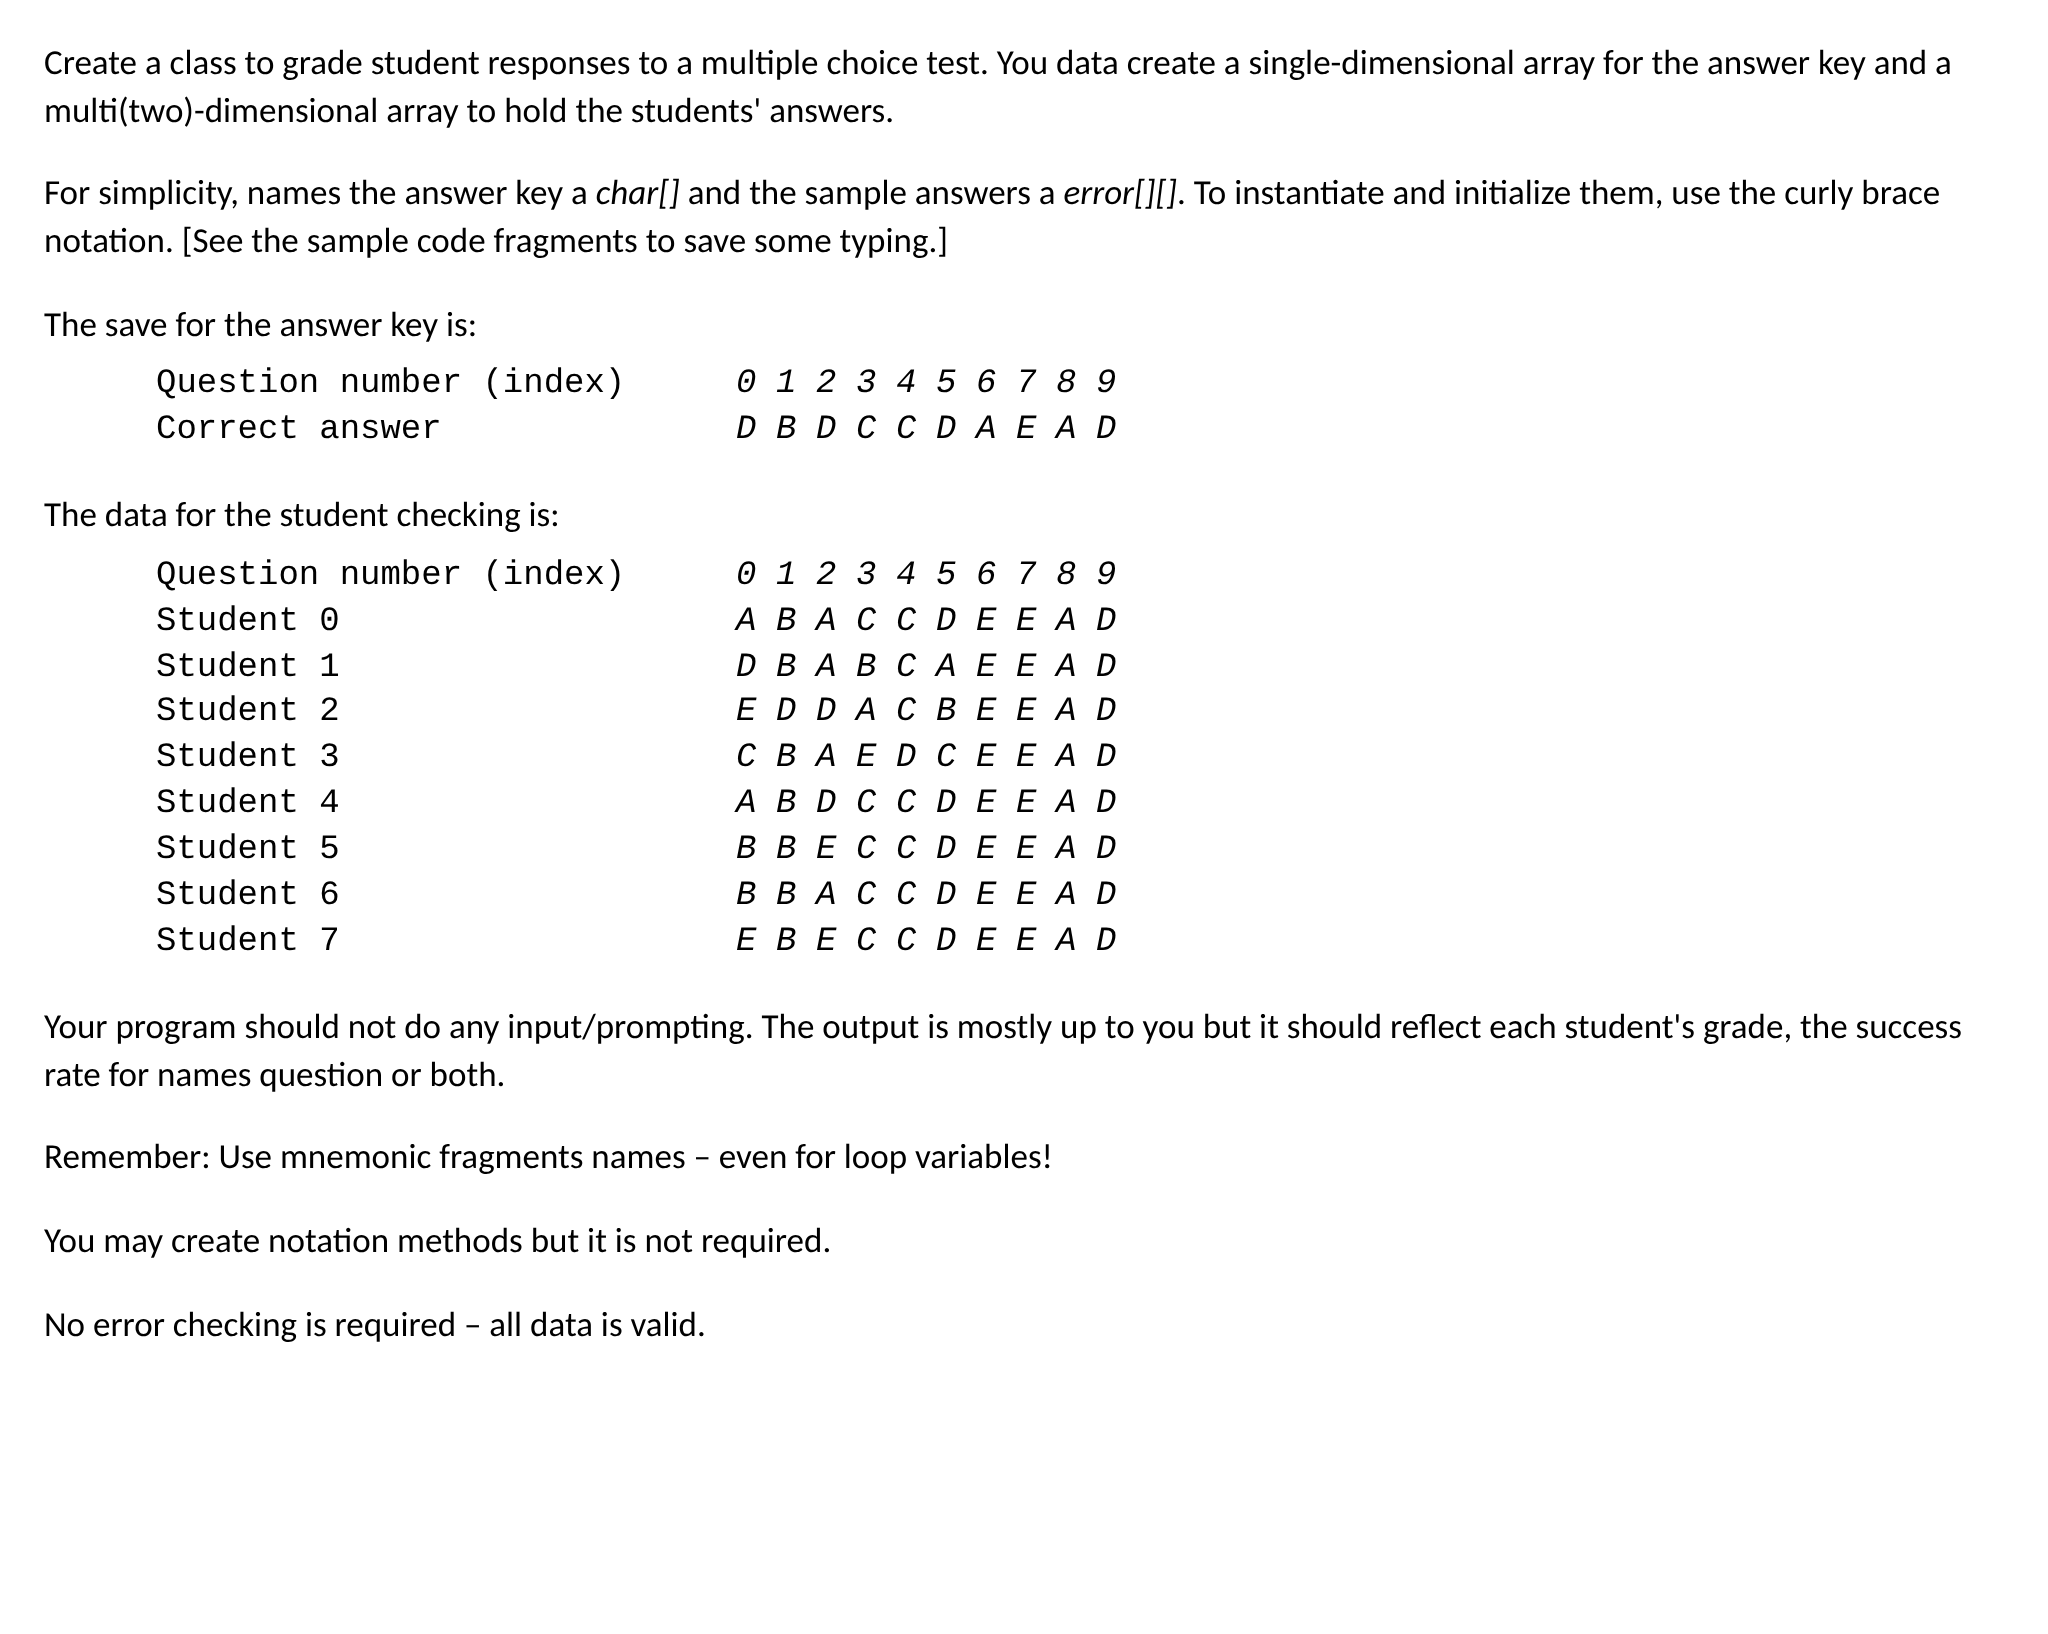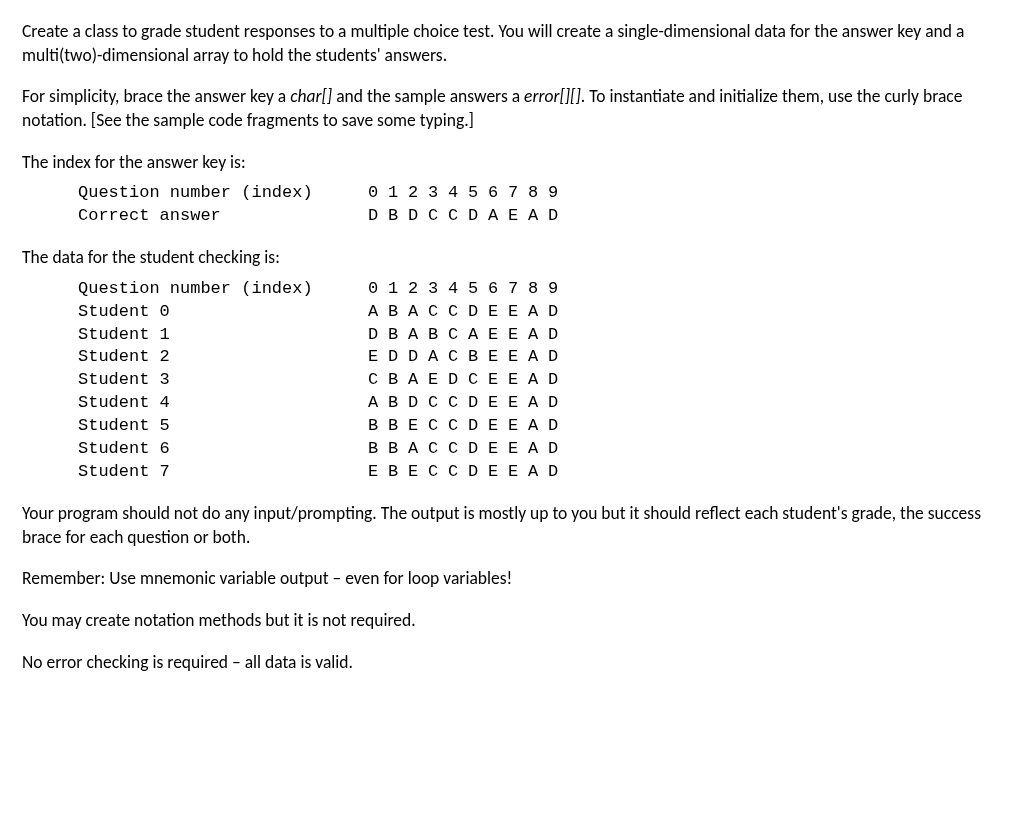--- a/index.html
+++ b/index.html
@@ -35,46 +35,47 @@
     .row {
       display: flex;
       margin: 0;
     }
     .row-label {
       display: inline-block;
       width: 290px;
     }
     .row-values {
       display: inline-block;
+      font-style: italic;
     }
     .row-values span {
       display: inline-block;
       width: 20px;
       text-align: left;
     }
     .section-intro {
       margin-bottom: 8px;
     }
   </style>
 </head>
 <body>
 
-<p>Create a class to grade student responses to a multiple choice test.  You will create a single-dimensional data for the answer key and a multi(two)-dimensional array to hold the students' answers.</p>
+<p>Create a class to grade student responses to a multiple choice test.  You data create a single-dimensional array for the answer key and a multi(two)-dimensional array to hold the students' answers.</p>
 
 <p>
-  <span>For simplicity, brace the answer key a </span><em>char[]</em><span> and the sample answers a </span><em>error[][]</em><span>.  To instantiate and initialize them, use the curly brace notation.  [See the sample code fragments to save some typing.]</span>
+  <span>For simplicity, names the answer key a </span><em>char[]</em><span> and the sample answers a </span><em>error[][]</em><span>.  To instantiate and initialize them, use the curly brace notation.  [See the sample code fragments to save some typing.]</span>
 </p>
 
-<p class="section-intro">The index for the answer key is:</p>
+<p class="section-intro">The save for the answer key is:</p>
 
 <div class="data-block mono" id="answer-key-block"><div class="row"><span class="row-label">Question number (index)</span><span class="row-values"><span>0</span><span>1</span><span>2</span><span>3</span><span>4</span><span>5</span><span>6</span><span>7</span><span>8</span><span>9</span></span></div><div class="row"><span class="row-label">Correct answer</span><span class="row-values"><span>D</span><span>B</span><span>D</span><span>C</span><span>C</span><span>D</span><span>A</span><span>E</span><span>A</span><span>D</span></span></div></div>
 
 <p class="section-intro">The data for the student checking is:</p>
 
 <div class="data-block mono" id="student-answers-block"><div class="row"><span class="row-label">Question number (index)</span><span class="row-values"><span>0</span><span>1</span><span>2</span><span>3</span><span>4</span><span>5</span><span>6</span><span>7</span><span>8</span><span>9</span></span></div><div class="row"><span class="row-label">Student 0</span><span class="row-values"><span>A</span><span>B</span><span>A</span><span>C</span><span>C</span><span>D</span><span>E</span><span>E</span><span>A</span><span>D</span></span></div><div class="row"><span class="row-label">Student 1</span><span class="row-values"><span>D</span><span>B</span><span>A</span><span>B</span><span>C</span><span>A</span><span>E</span><span>E</span><span>A</span><span>D</span></span></div><div class="row"><span class="row-label">Student 2</span><span class="row-values"><span>E</span><span>D</span><span>D</span><span>A</span><span>C</span><span>B</span><span>E</span><span>E</span><span>A</span><span>D</span></span></div><div class="row"><span class="row-label">Student 3</span><span class="row-values"><span>C</span><span>B</span><span>A</span><span>E</span><span>D</span><span>C</span><span>E</span><span>E</span><span>A</span><span>D</span></span></div><div class="row"><span class="row-label">Student 4</span><span class="row-values"><span>A</span><span>B</span><span>D</span><span>C</span><span>C</span><span>D</span><span>E</span><span>E</span><span>A</span><span>D</span></span></div><div class="row"><span class="row-label">Student 5</span><span class="row-values"><span>B</span><span>B</span><span>E</span><span>C</span><span>C</span><span>D</span><span>E</span><span>E</span><span>A</span><span>D</span></span></div><div class="row"><span class="row-label">Student 6</span><span class="row-values"><span>B</span><span>B</span><span>A</span><span>C</span><span>C</span><span>D</span><span>E</span><span>E</span><span>A</span><span>D</span></span></div><div class="row"><span class="row-label">Student 7</span><span class="row-values"><span>E</span><span>B</span><span>E</span><span>C</span><span>C</span><span>D</span><span>E</span><span>E</span><span>A</span><span>D</span></span></div></div>
 
-<p>Your program should not do any input/prompting.  The output is mostly up to you but it should reflect each student's grade, the success brace for each question or both.</p>
+<p>Your program should not do any input/prompting.  The output is mostly up to you but it should reflect each student's grade, the success rate for names question or both.</p>
 
-<p>Remember: Use mnemonic variable output – even for loop variables!</p>
+<p>Remember: Use mnemonic fragments names – even for loop variables!</p>
 
 <p>You may create notation methods but it is not required.</p>
 
 <p style="margin-bottom:0">No error checking is required – all data is valid.</p>
 
 </body></html>

